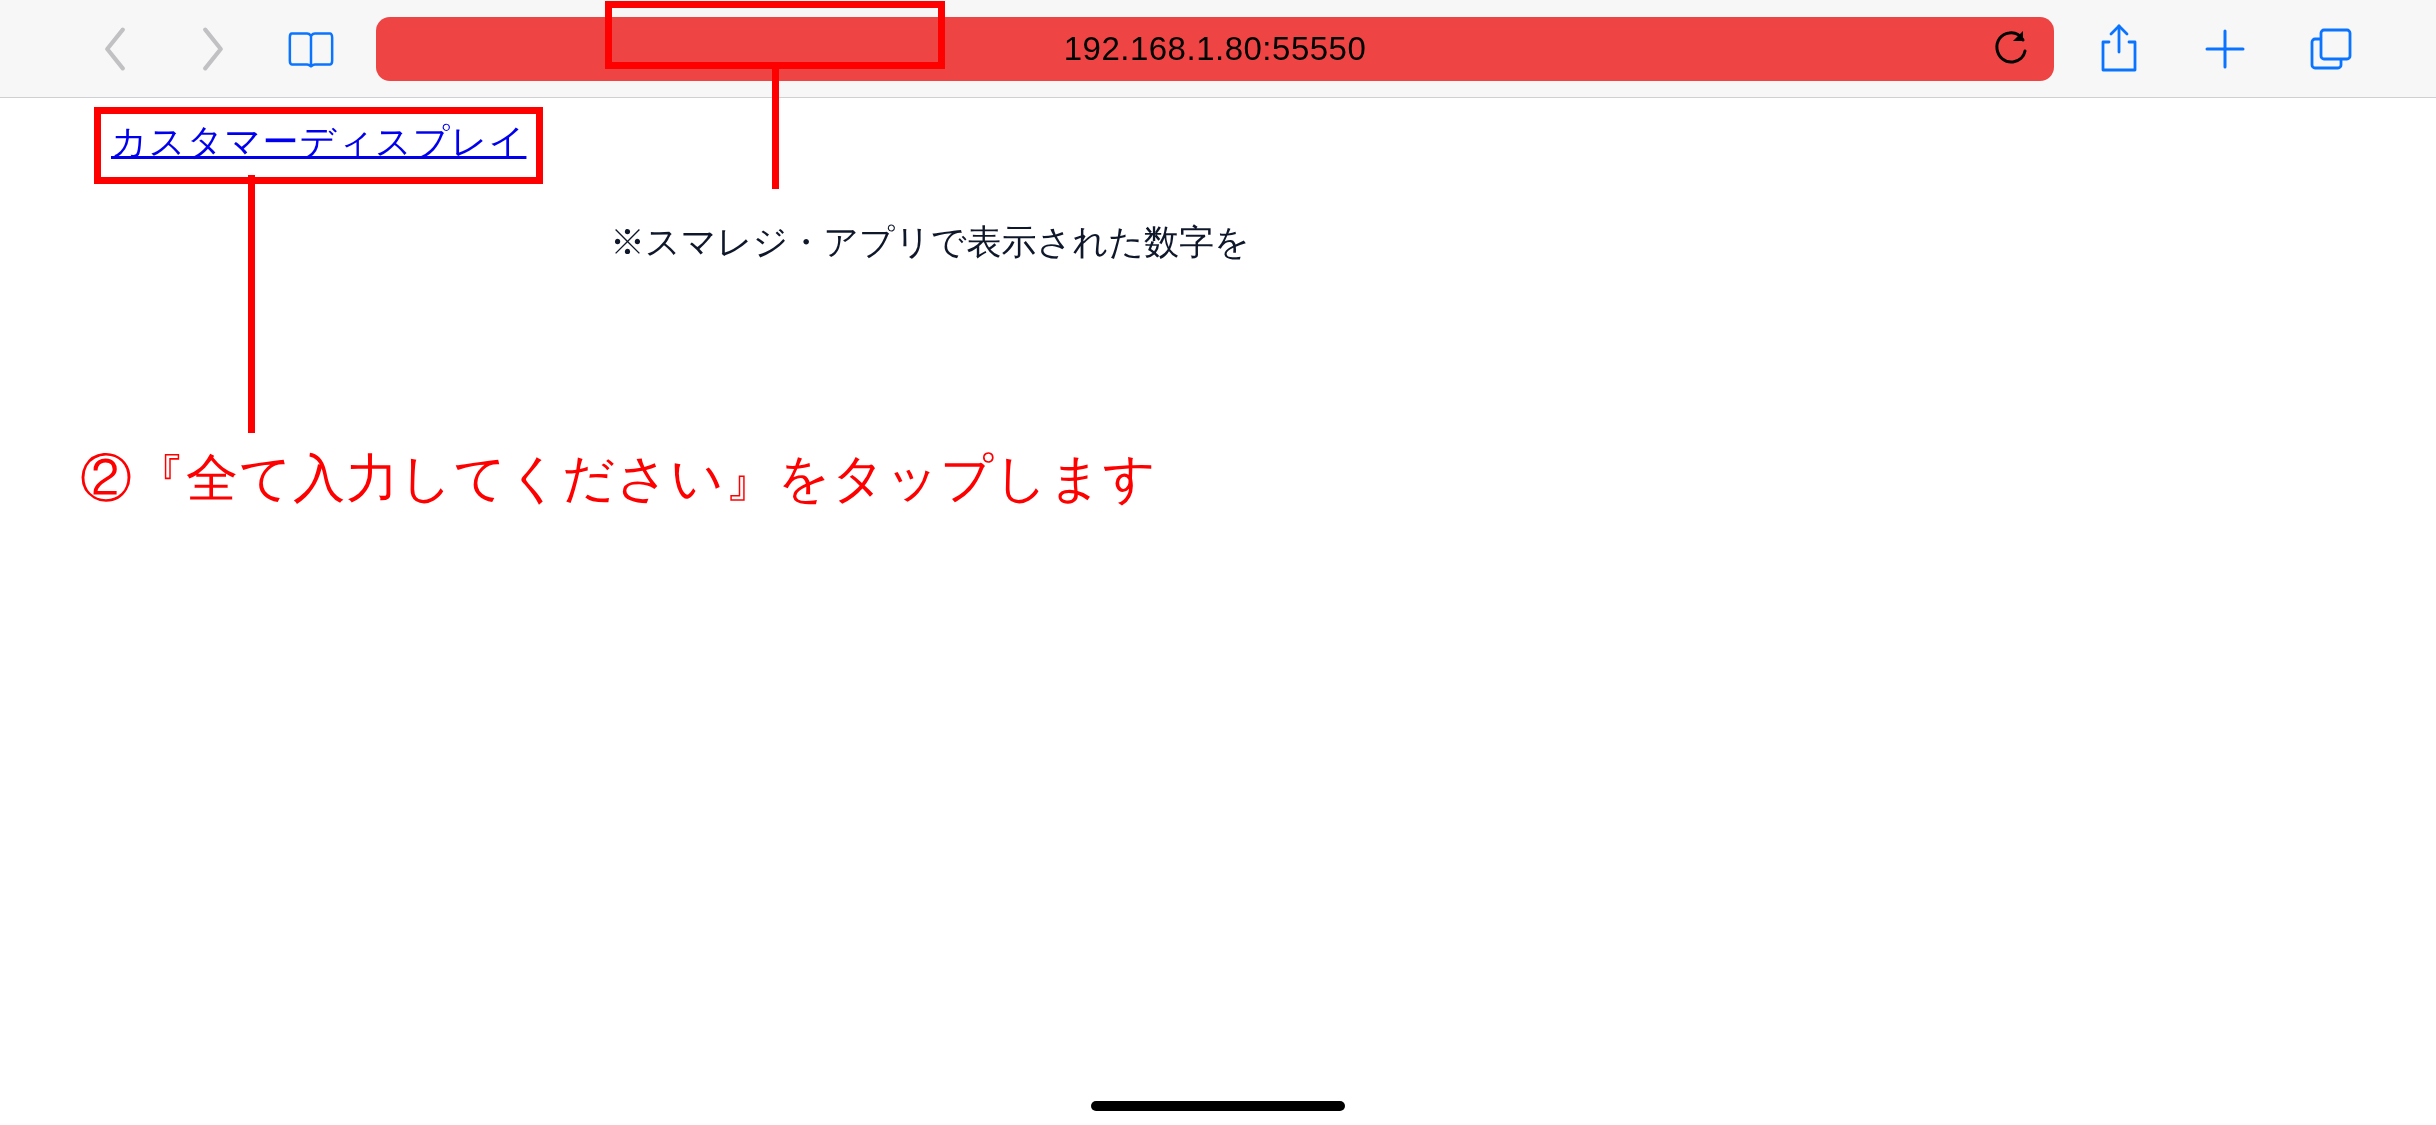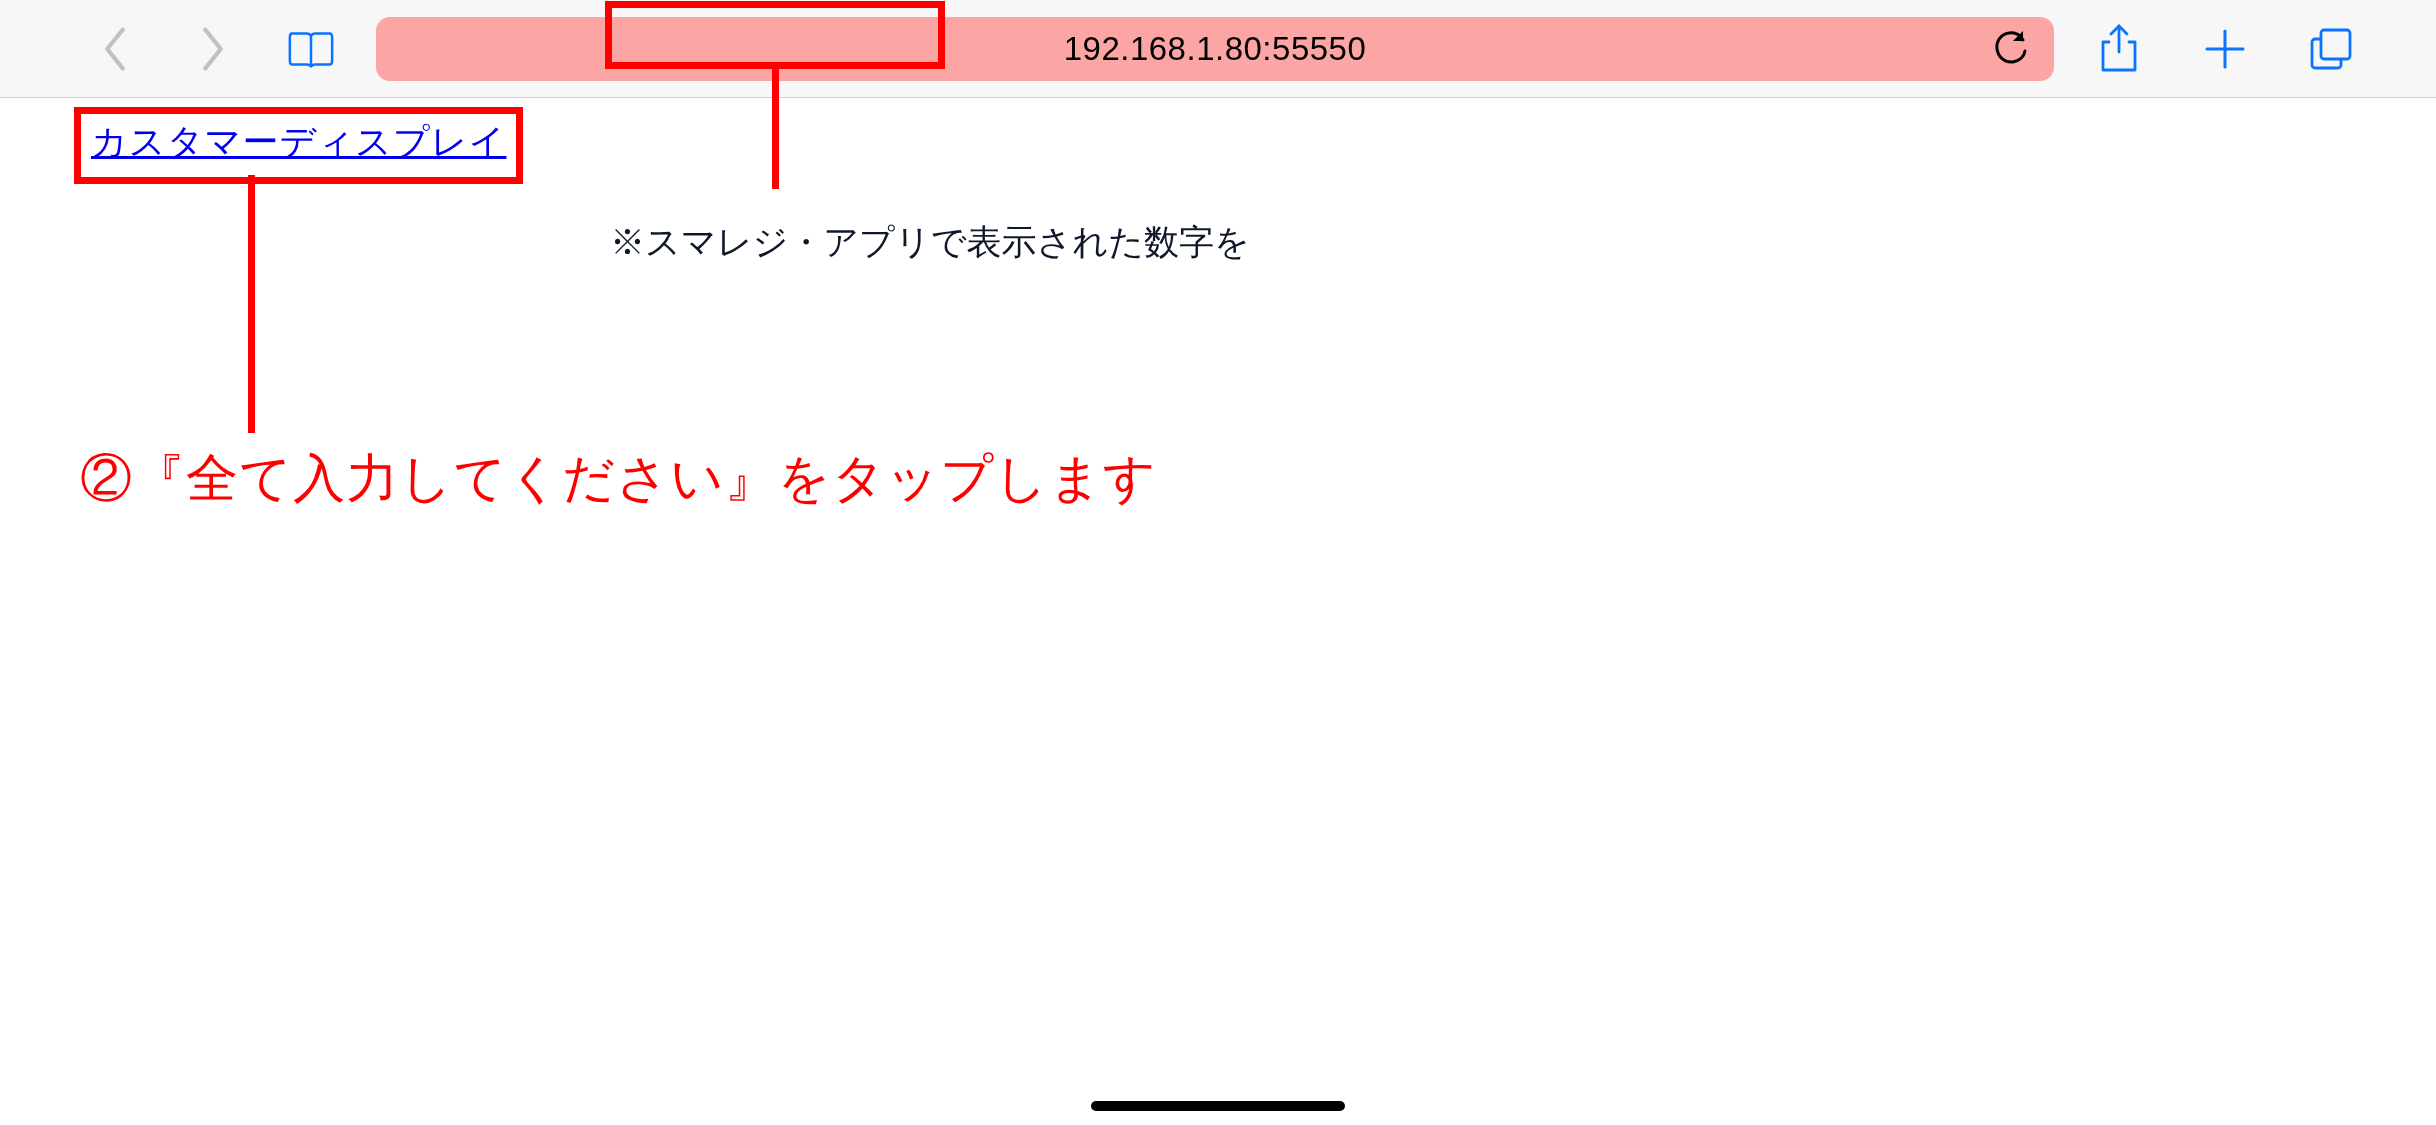--- a/index.html
+++ b/index.html
@@ -34,21 +34,21 @@
       cursor: pointer;
     }
     .back-arrow svg, .forward-arrow svg { width: 30px; height: 44px; }
     .bookmarks svg { width: 52px; height: 44px; }
     .url-bar {
       flex: 1;
       position: relative;
       margin-left: 40px;
       margin-right: 40px;
       height: 64px;
-      background: #fca5a5;
+      background: #ef4444;
       border-radius: 14px;
       display: flex;
       align-items: center;
       justify-content: center;
     }
     .url-text {
       font-size: 33px;
       letter-spacing: 0.5px;
       color: #000;
       text-align: center;
@@ -71,21 +71,21 @@
     .tabs svg { width: 46px; height: 46px; }
 
     .page-content {
       position: relative;
       width: 100%;
       height: calc(100% - 98px);
       background: #fff;
     }
     .link-box {
       position: absolute;
-      left: 74px;
+      left: 94px;
       top: 9px;
       border: 7px solid #ff0000;
       padding: 4px 10px 10px 10px;
     }
     .link-text {
       font-family: "Hiragino Mincho ProN", "Yu Mincho", serif;
       font-size: 36px;
       color: #0000ee;
       text-decoration: underline;
       letter-spacing: 1px;

